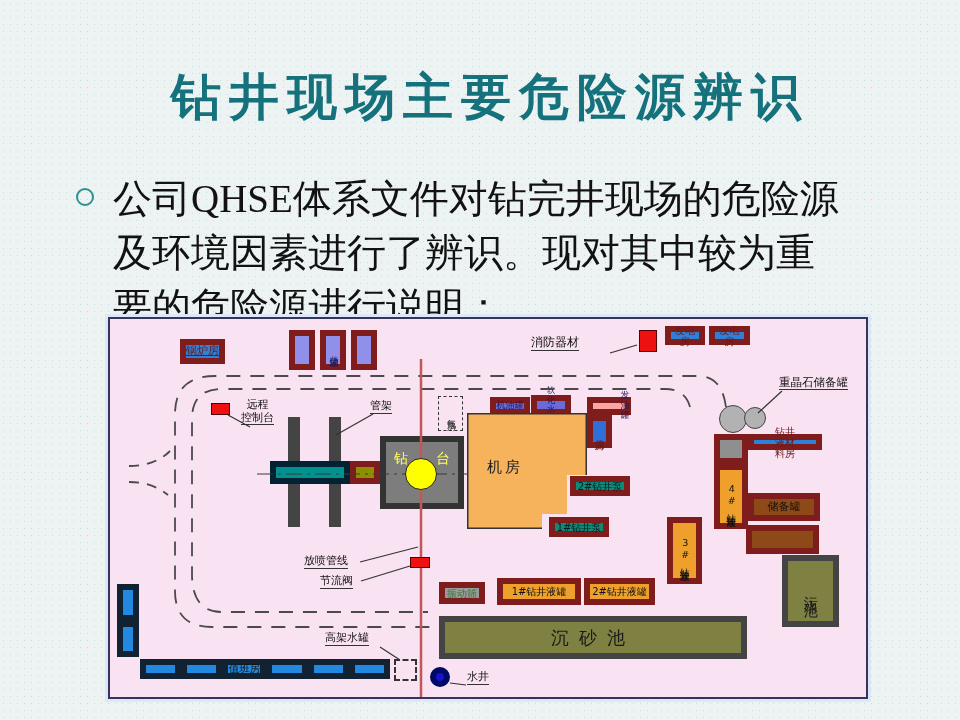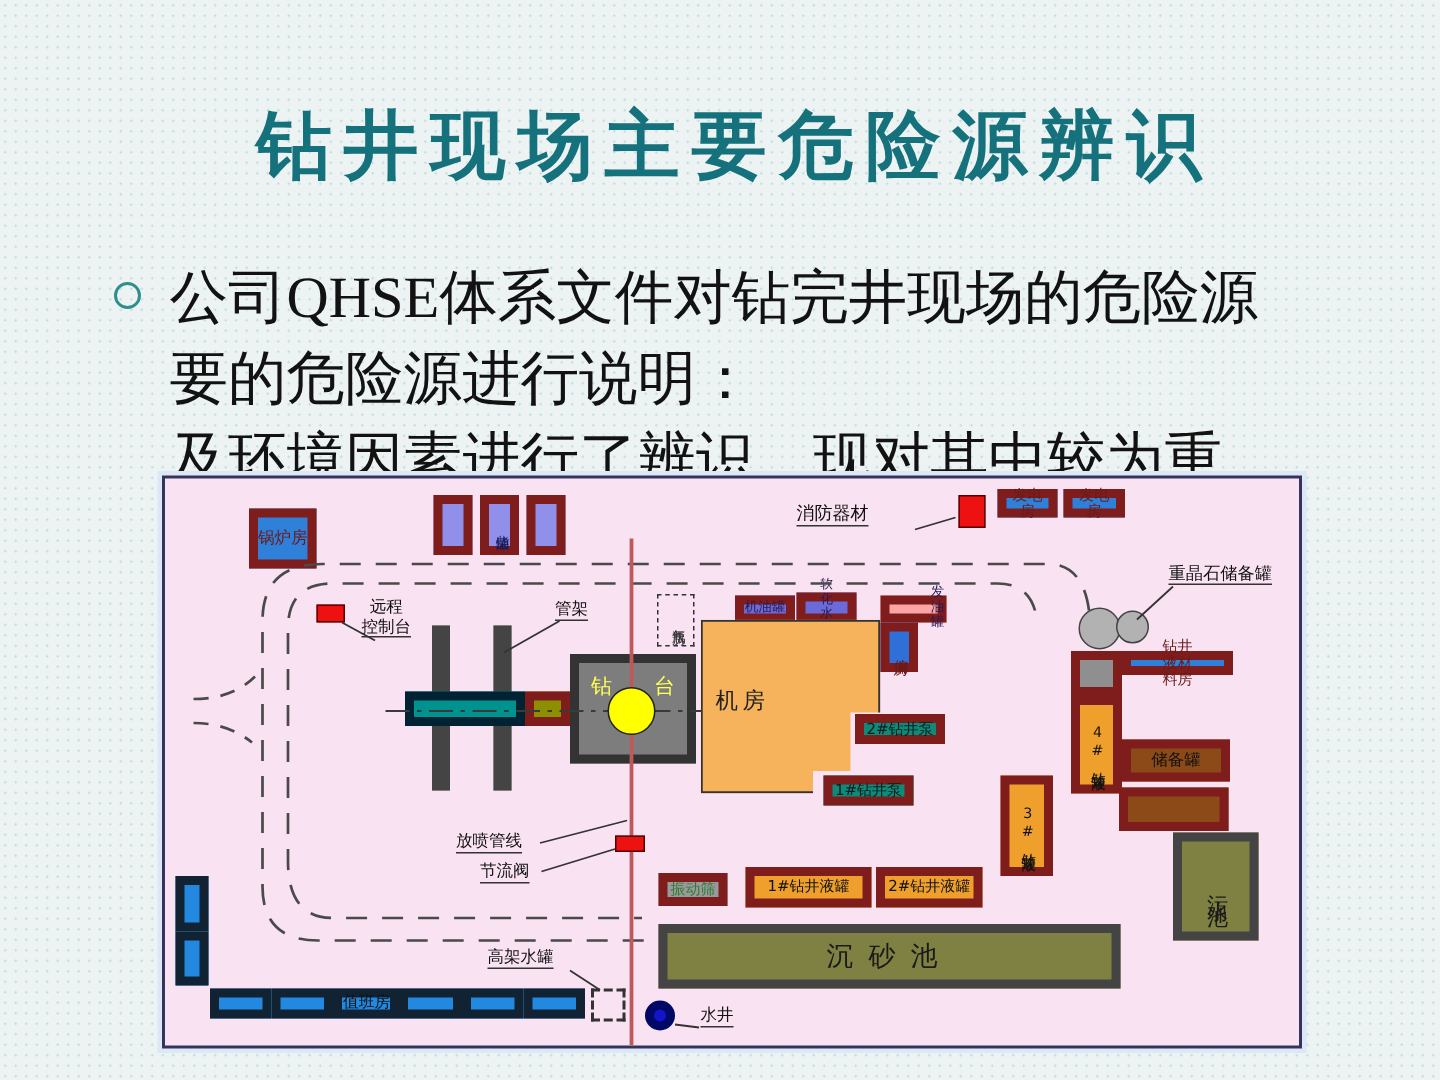--- a/index.html
+++ b/index.html
@@ -49,27 +49,27 @@
 </head>
 <body>
 
 <div class="slide">
 
   <div class="title">钻井现场主要危险源辨识</div>
 
   <span class="bullet-ring"></span>
   <div class="body-text">
     <div>公司QHSE体系文件对钻完井现场的危险源</div>
+    <div>及环境因素进行了辨识。现对其中较为重</div>
     <div>要的危险源进行说明：</div>
-    <div>及环境因素进行了辨识。现对其中较为重</div>
   </div>
 
   <div class="map">
 
-    <div class="box blue" style="left:56px;top:20px;width:45px;height:40px;font-size:11px;">锅炉房</div>
+    <div class="box blue" style="left:70px;top:20px;width:45px;height:25px;font-size:11px;text-decoration:underline;">锅炉房</div>
 
     <div class="box" style="left:179px;top:11px;width:26px;height:40px;background:#9090ea;"></div>
     <div class="box vtext" style="left:210px;top:11px;width:26px;height:40px;background:#9090ea;font-size:9px;color:#1a1a5a;">柴油罐</div>
     <div class="box" style="left:241px;top:11px;width:26px;height:40px;background:#9090ea;"></div>
 
     <span class="lbl callout" style="left:421px;top:17px;font-size:12px;">消防器材</span>
     <div class="box red" style="left:529px;top:11px;width:18px;height:22px;"></div>
 
     <div class="box blue" style="left:555px;top:7px;width:40px;height:19px;font-size:10px;">发电房</div>
     <div class="box blue" style="left:599px;top:7px;width:41px;height:19px;font-size:10px;">发电房</div>
@@ -87,21 +87,21 @@
     <div class="box" style="left:328px;top:77px;width:25px;height:35px;border:1.5px dashed #333;background:transparent;">
       <span class="vtext" style="font-size:9px;color:#333;">气瓶房</span>
     </div>
     <div class="box" style="left:380px;top:78px;width:40px;height:18px;background:#6a6ad8;color:#2a1a50;font-size:9px;">机油罐</div>
     <div class="box" style="left:421px;top:76px;width:40px;height:20px;background:#6a6ad8;color:#2a1a50;font-size:8.5px;padding:0 8px;word-break:break-all;">软化水罐</div>
     <div class="box" style="left:477px;top:78px;width:42px;height:18px;background:#fca5a5;color:#2a1a50;font-size:9px;padding-left:32px;">发油罐</div>
 
     <div class="box" style="left:357px;top:94px;width:120px;height:116px;background:#f6b35c;border:none;
          clip-path:polygon(0 0,100% 0,100% 53.4%,83.3% 53.4%,83.3% 87%,62.5% 87%,62.5% 100%,0 100%);
          box-shadow:inset 0 0 0 1.5px #333;align-items:flex-start;justify-content:flex-start;">
-      <span style="margin-left:10px;margin-top:46px;font-size:15px;color:#222;letter-spacing:3px;">机房</span>
+      <span style="margin-left:20px;margin-top:46px;font-size:15px;color:#222;letter-spacing:3px;">机房</span>
     </div>
     <div class="box vtext" style="left:477px;top:96px;width:25px;height:33px;background:#2f6fd8;color:#6b1a1a;font-size:10px;">偏房</div>
 
     <div class="box gray" style="left:178px;top:98px;width:9px;height:110px;border-color:#444;"></div>
     <div class="box gray" style="left:219px;top:98px;width:9px;height:110px;border-color:#444;"></div>
     <div class="box" style="left:160px;top:142px;width:80px;height:23px;background:#00928e;border-color:#023;"></div>
     <div class="box" style="left:240px;top:142px;width:30px;height:23px;background:#8e8f00;"></div>
     <div class="box" style="left:270px;top:117px;width:84px;height:73px;background:#7d7d7d;border-color:#333;">
       <span style="position:absolute;left:8px;top:9px;font-size:14px;color:#ffff55;">钻</span>
       <span style="position:absolute;right:8px;top:9px;font-size:14px;color:#ffff55;">台</span>

